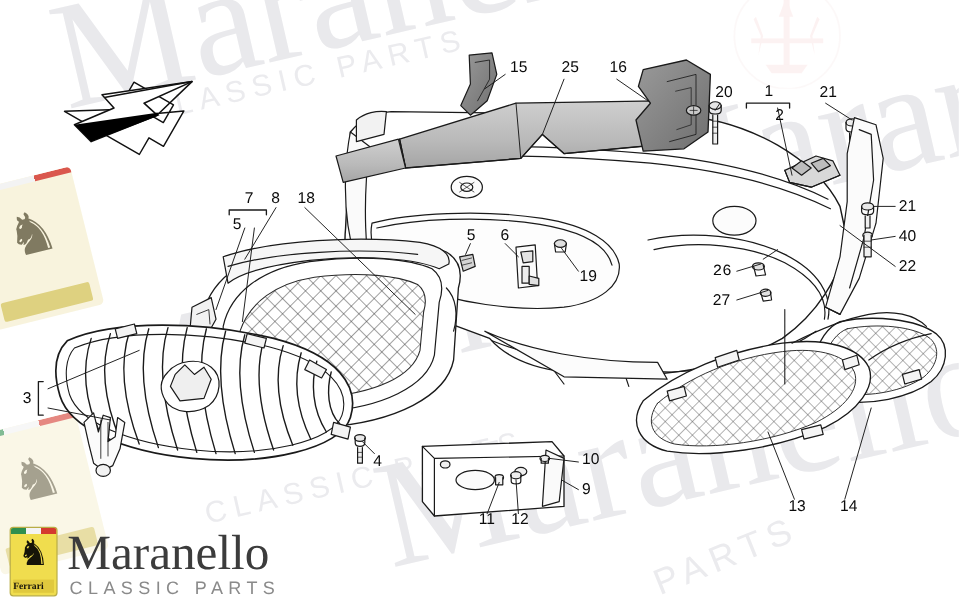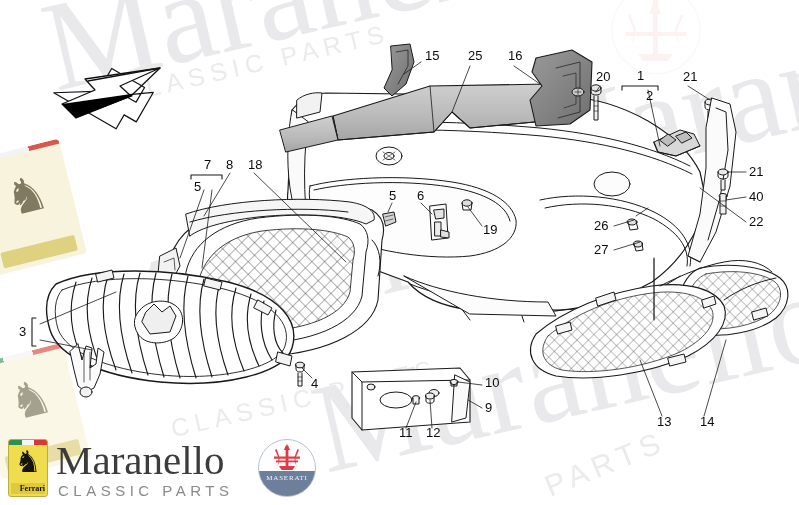--- a/index.html
+++ b/index.html
@@ -55,21 +55,21 @@
 
   
   #footer{position:absolute;left:0;bottom:0;width:799px;height:72px;}
   .f-shield{
     position:absolute;left:8px;bottom:8px;width:38px;height:56px;
     background:#f0dd4e;border:1px solid #b9ad46;border-radius:3px;overflow:hidden;
   }
   .f-shield .stripe{position:absolute;top:0;left:0;right:0;height:5px;
     background:linear-gradient(to right,#2f8f4e 0 33%,#f4f4f4 33% 66%,#d43a2f 66% 100%);}
   .f-shield .word{position:absolute;left:2px;right:2px;bottom:2px;height:11px;background:#e0c93e;
-    font-size:8px;color:#15130a;text-align:right;line-height:11px;font-family:"Liberation Serif",serif;font-weight:700;}
+    font-size:8px;color:#15130a;text-align:left;line-height:11px;font-family:"Liberation Serif",serif;font-weight:700;}
   .f-shield .horse{position:absolute;left:0;right:0;top:7px;text-align:center;font-size:30px;line-height:30px;color:#161408;}
 
   .f-name{
     position:absolute;left:56px;bottom:24px;
     font-family:"Liberation Serif", serif;
     font-size:41px;color:#3c3c3c;letter-spacing:0px;line-height:1;
   }
   .f-sub{
     position:absolute;left:58px;bottom:7px;
     font-family:"Liberation Sans", sans-serif;
@@ -452,21 +452,21 @@
   <div class="lbl" style="left:749px;top:165px;">21</div>
   <div class="lbl" style="left:749px;top:190px;">40</div>
   <div class="lbl" style="left:749px;top:215px;">22</div>
   <div class="lbl" style="left:204px;top:158px;">7</div>
   <div class="lbl" style="left:226px;top:158px;">8</div>
   <div class="lbl" style="left:248px;top:158px;">18</div>
   <div class="lbl" style="left:194px;top:180px;">5</div>
   <div class="lbl" style="left:389px;top:189px;">5</div>
   <div class="lbl" style="left:417px;top:189px;">6</div>
   <div class="lbl" style="left:483px;top:223px;">19</div>
-  <div class="lbl" style="left:594px;top:219px;">26</div>
+  <div class="lbl" style="left:594px;top:219px;font-family:Liberation Mono, monospace;">26</div>
   <div class="lbl" style="left:594px;top:243px;">27</div>
   <div class="lbl" style="left:19px;top:325px;">3</div>
   <div class="lbl" style="left:311px;top:377px;">4</div>
   <div class="lbl" style="left:485px;top:376px;">10</div>
   <div class="lbl" style="left:485px;top:401px;">9</div>
   <div class="lbl" style="left:399px;top:426px;">11</div>
   <div class="lbl" style="left:426px;top:426px;">12</div>
   <div class="lbl" style="left:657px;top:415px;">13</div>
   <div class="lbl" style="left:700px;top:415px;">14</div>
 
@@ -474,31 +474,15 @@
 
     <div class="f-shield">
       <div class="stripe"></div>
       <div class="horse">♞</div>
       <div class="word">Ferrari</div>
     </div>
 
     <div class="f-name">Maranello</div>
     <div class="f-sub">CLASSIC PARTS</div>
 
-    <div class="m-oval">
-      <div class="tri">
-        <svg width="34" height="30" viewBox="0 0 34 30">
-          <g fill="#e03a46">
-            <rect x="15.6" y="2" width="2.8" height="22"></rect>
-            <path d="M17 0 L20.2 6 L13.8 6 Z"></path>
-            <path d="M5 6 L8.6 14 L7.6 23 L9.8 14 L6.6 5 Z"></path>
-            <path d="M29 6 L25.4 14 L26.4 23 L24.2 14 L27.4 5 Z"></path>
-            <rect x="4" y="12.5" width="26" height="2.2"></rect>
-            <rect x="6" y="16.5" width="22" height="1.8"></rect>
-            <path d="M9 22 L25 22 L22.5 26 L11.5 26 Z"></path>
-          </g>
-        </svg>
-      </div>
-      <div class="mword">MASERATI</div>
-    </div>
   </div>
 
 </div>
 
 </body></html>

